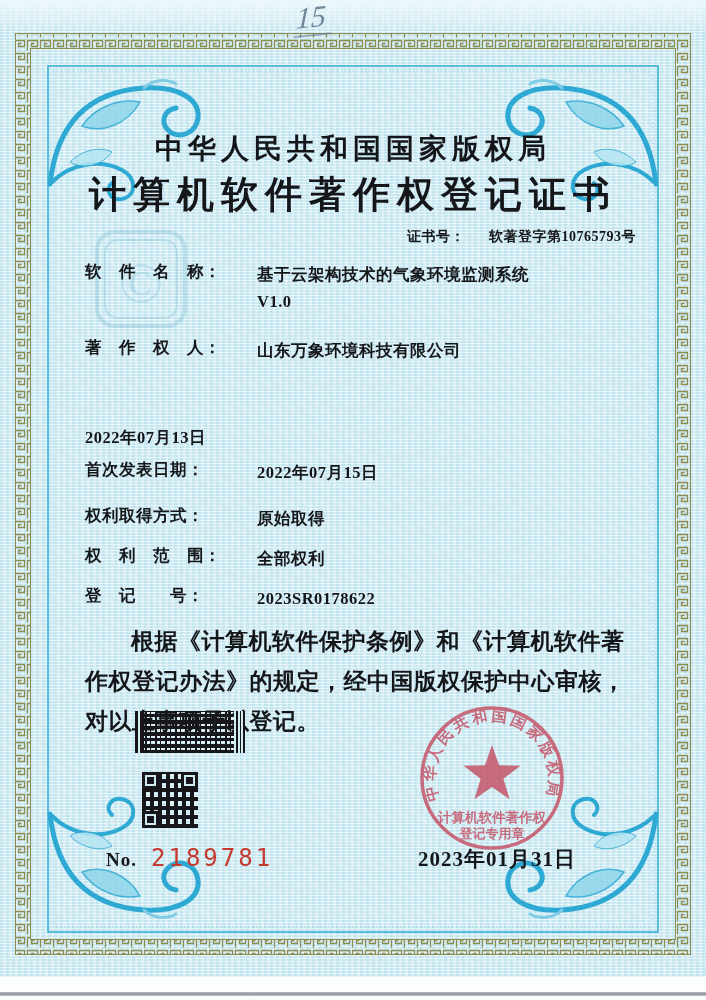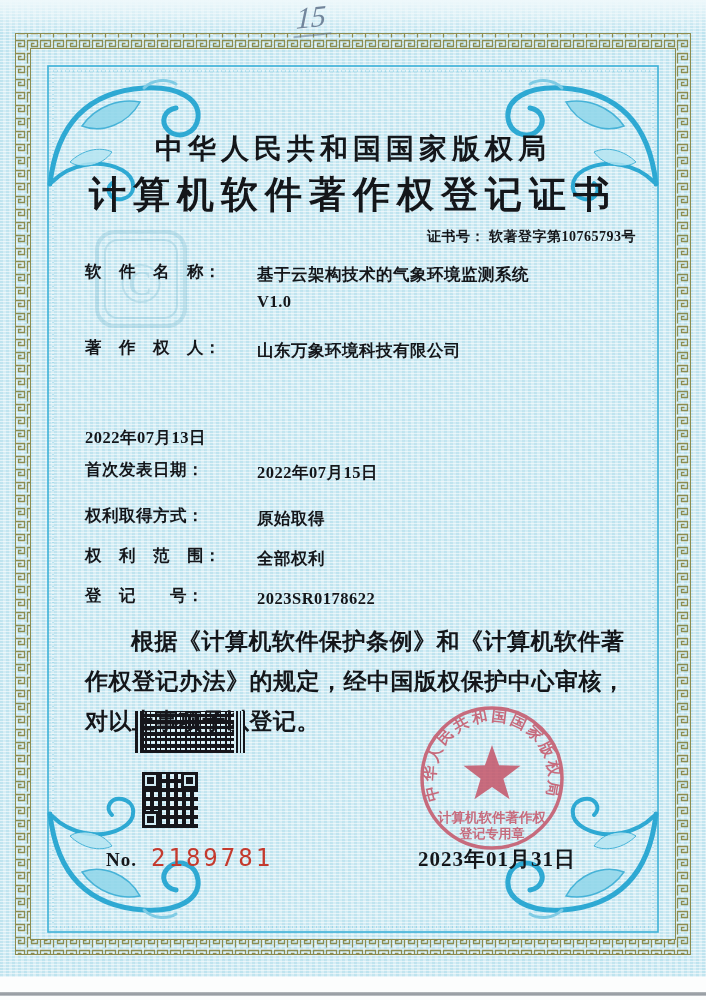--- a/index.html
+++ b/index.html
@@ -40,21 +40,21 @@
     text-align:center; font-size:28px; font-weight:800; letter-spacing:5px;
   }
   .cert-title {
     position:absolute; left:0; top:170px; width:706px;
     text-align:center; font-size:37px; font-weight:900; letter-spacing:7px;
   }
   .cert-no-line {
     position:absolute; right:70px; top:228px;
     font-size:14px; font-weight:700; letter-spacing:0.5px;
   }
-  .cert-no-line .lbl { margin-right:4px; }
+  .cert-no-line .lbl { margin-right:24px; }
 
   .field {
     position:absolute; left:85px; display:flex; align-items:flex-start;
     font-size:16.5px; font-weight:700; letter-spacing:0.5px;gap:38px;
   }
   .flabel { width:134px; flex:0 0 134px; white-space:nowrap; }
   .fvalue { line-height:27px; }
 
   .statement {
     position:absolute; left:85px; top:622px; width:552px;

